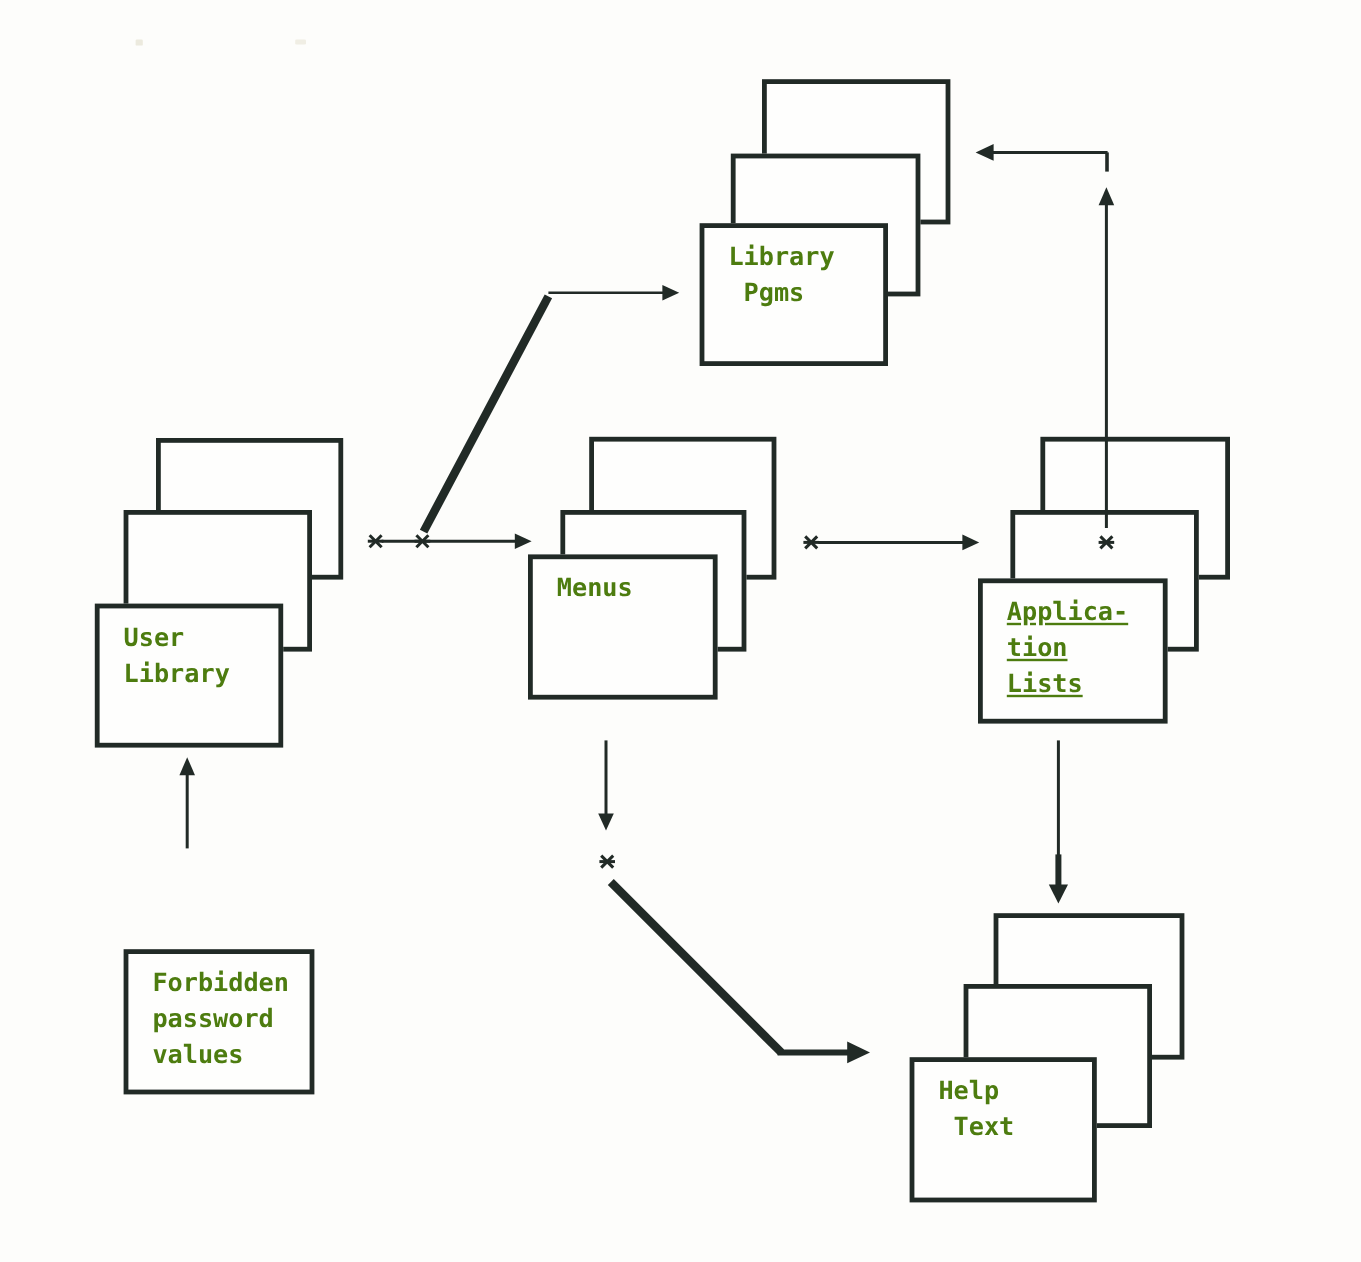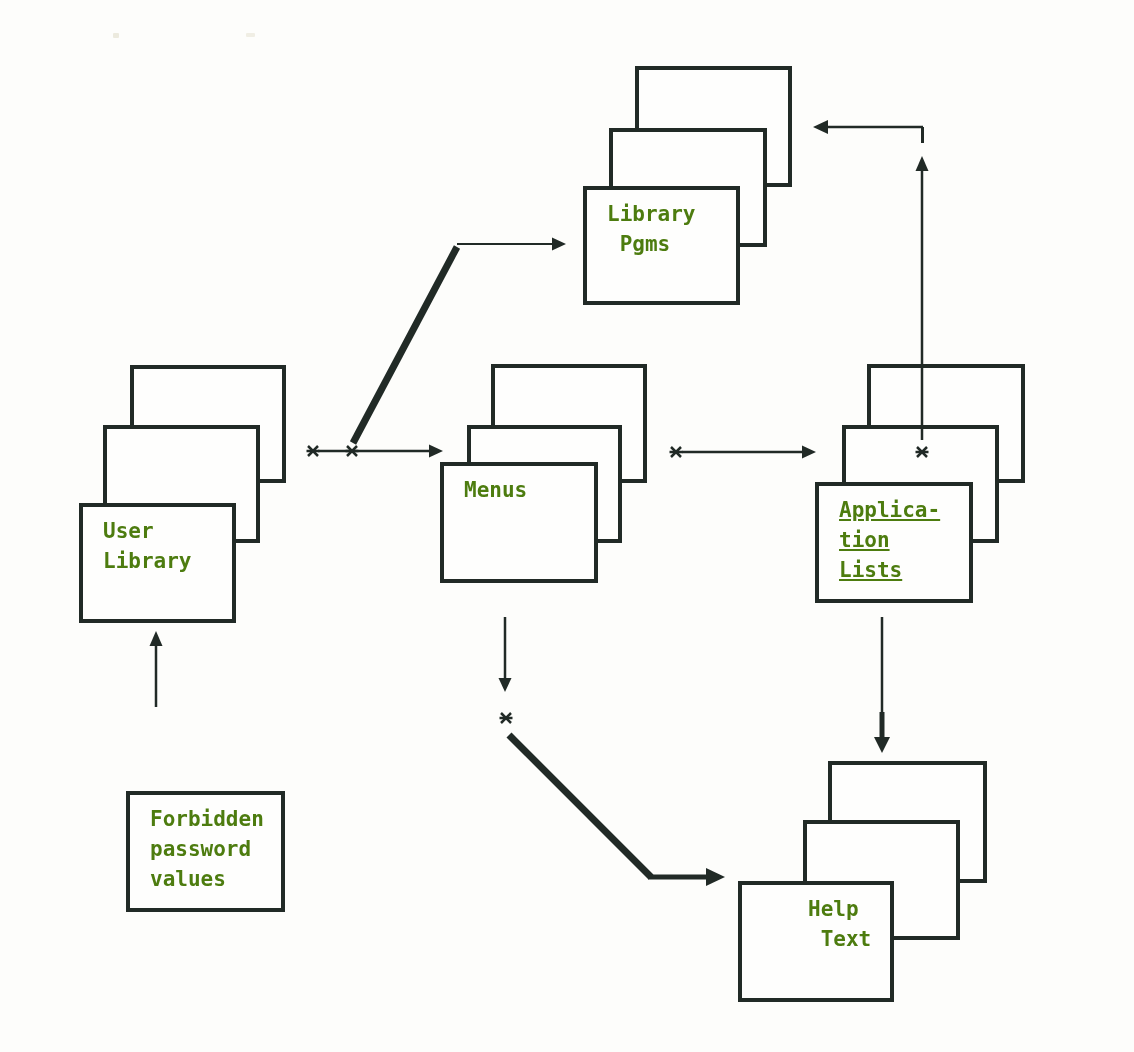--- a/index.html
+++ b/index.html
@@ -71,29 +71,29 @@
         <div>Applica-</div>
         <div>tion</div>
         <div>Lists</div>
       </div>
     </div>
   </div>
 
   <div>
     <div class="box" style="left:828px;top:761px;width:159px;height:122px;"></div>
     <div class="box" style="left:803px;top:820px;width:157px;height:120px;"></div>
-    <div class="box" style="left:738px;top:881px;width:156px;height:121px;padding-left:46px;">
+    <div class="box" style="left:758px;top:881px;width:156px;height:121px;">
       <div class="lbl">
         <div>Help</div>
         <div> Text</div>
       </div>
     </div>
   </div>
 
-  <div class="box" style="left:103px;top:791px;width:159px;height:121px;margin-left:23px;">
+  <div class="box" style="left:103px;top:791px;width:159px;height:121px;">
     <div class="lbl">
       <div>Forbidden</div>
       <div>password</div>
       <div>values</div>
     </div>
   </div>
 
   <svg class="wires" width="1134" height="1052" viewBox="0 0 1134 1052">
 
     

